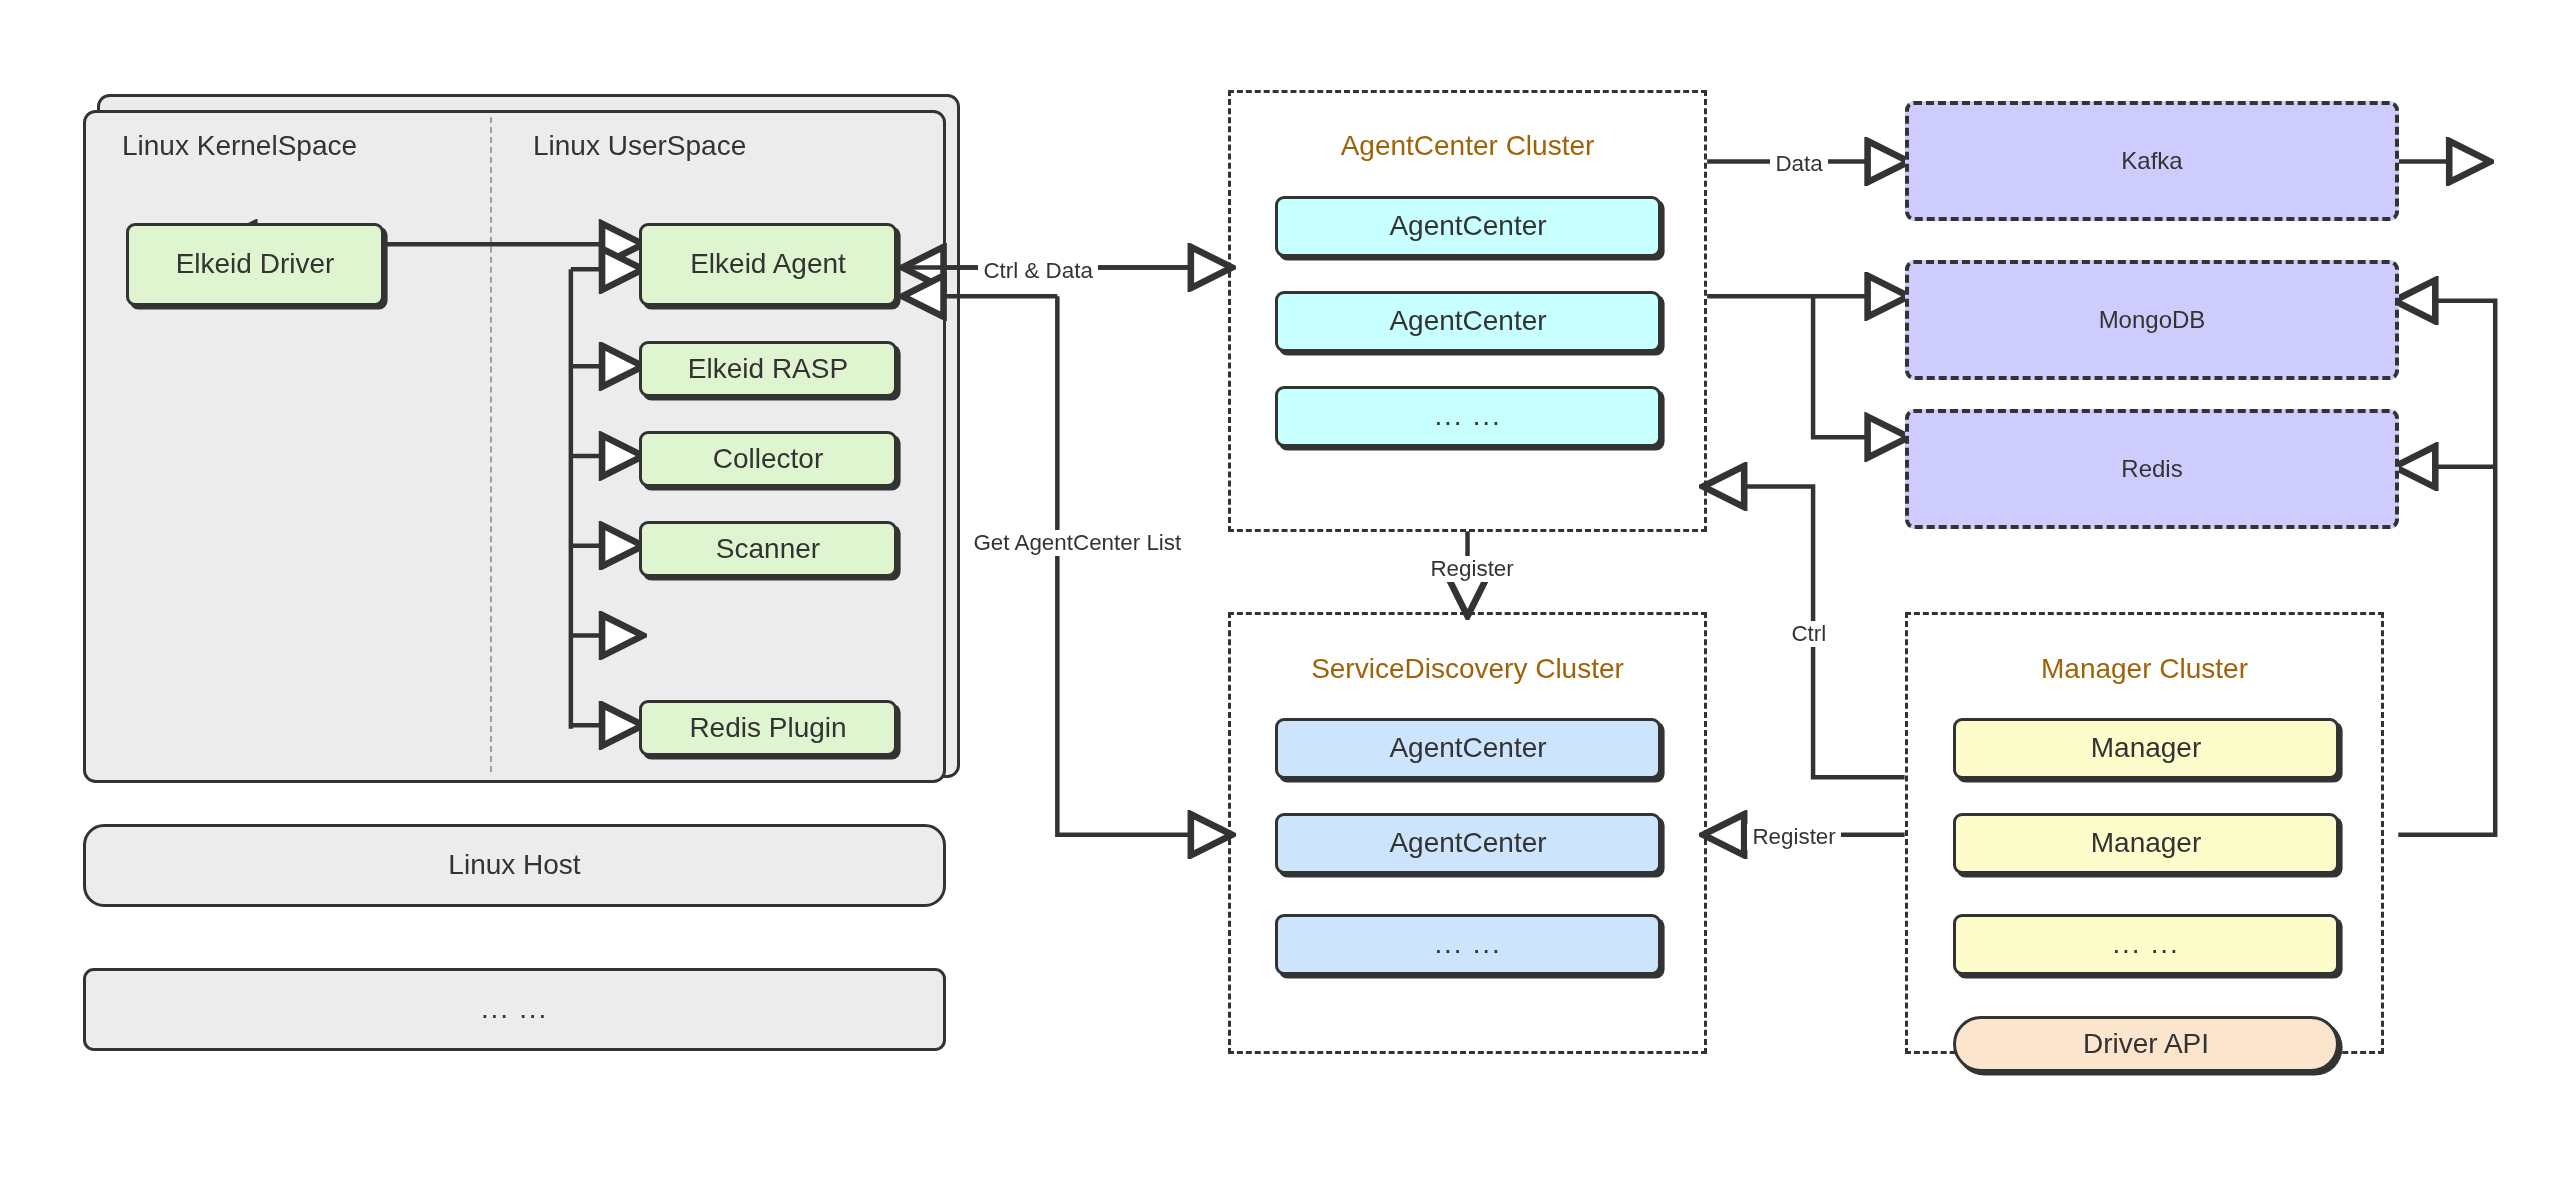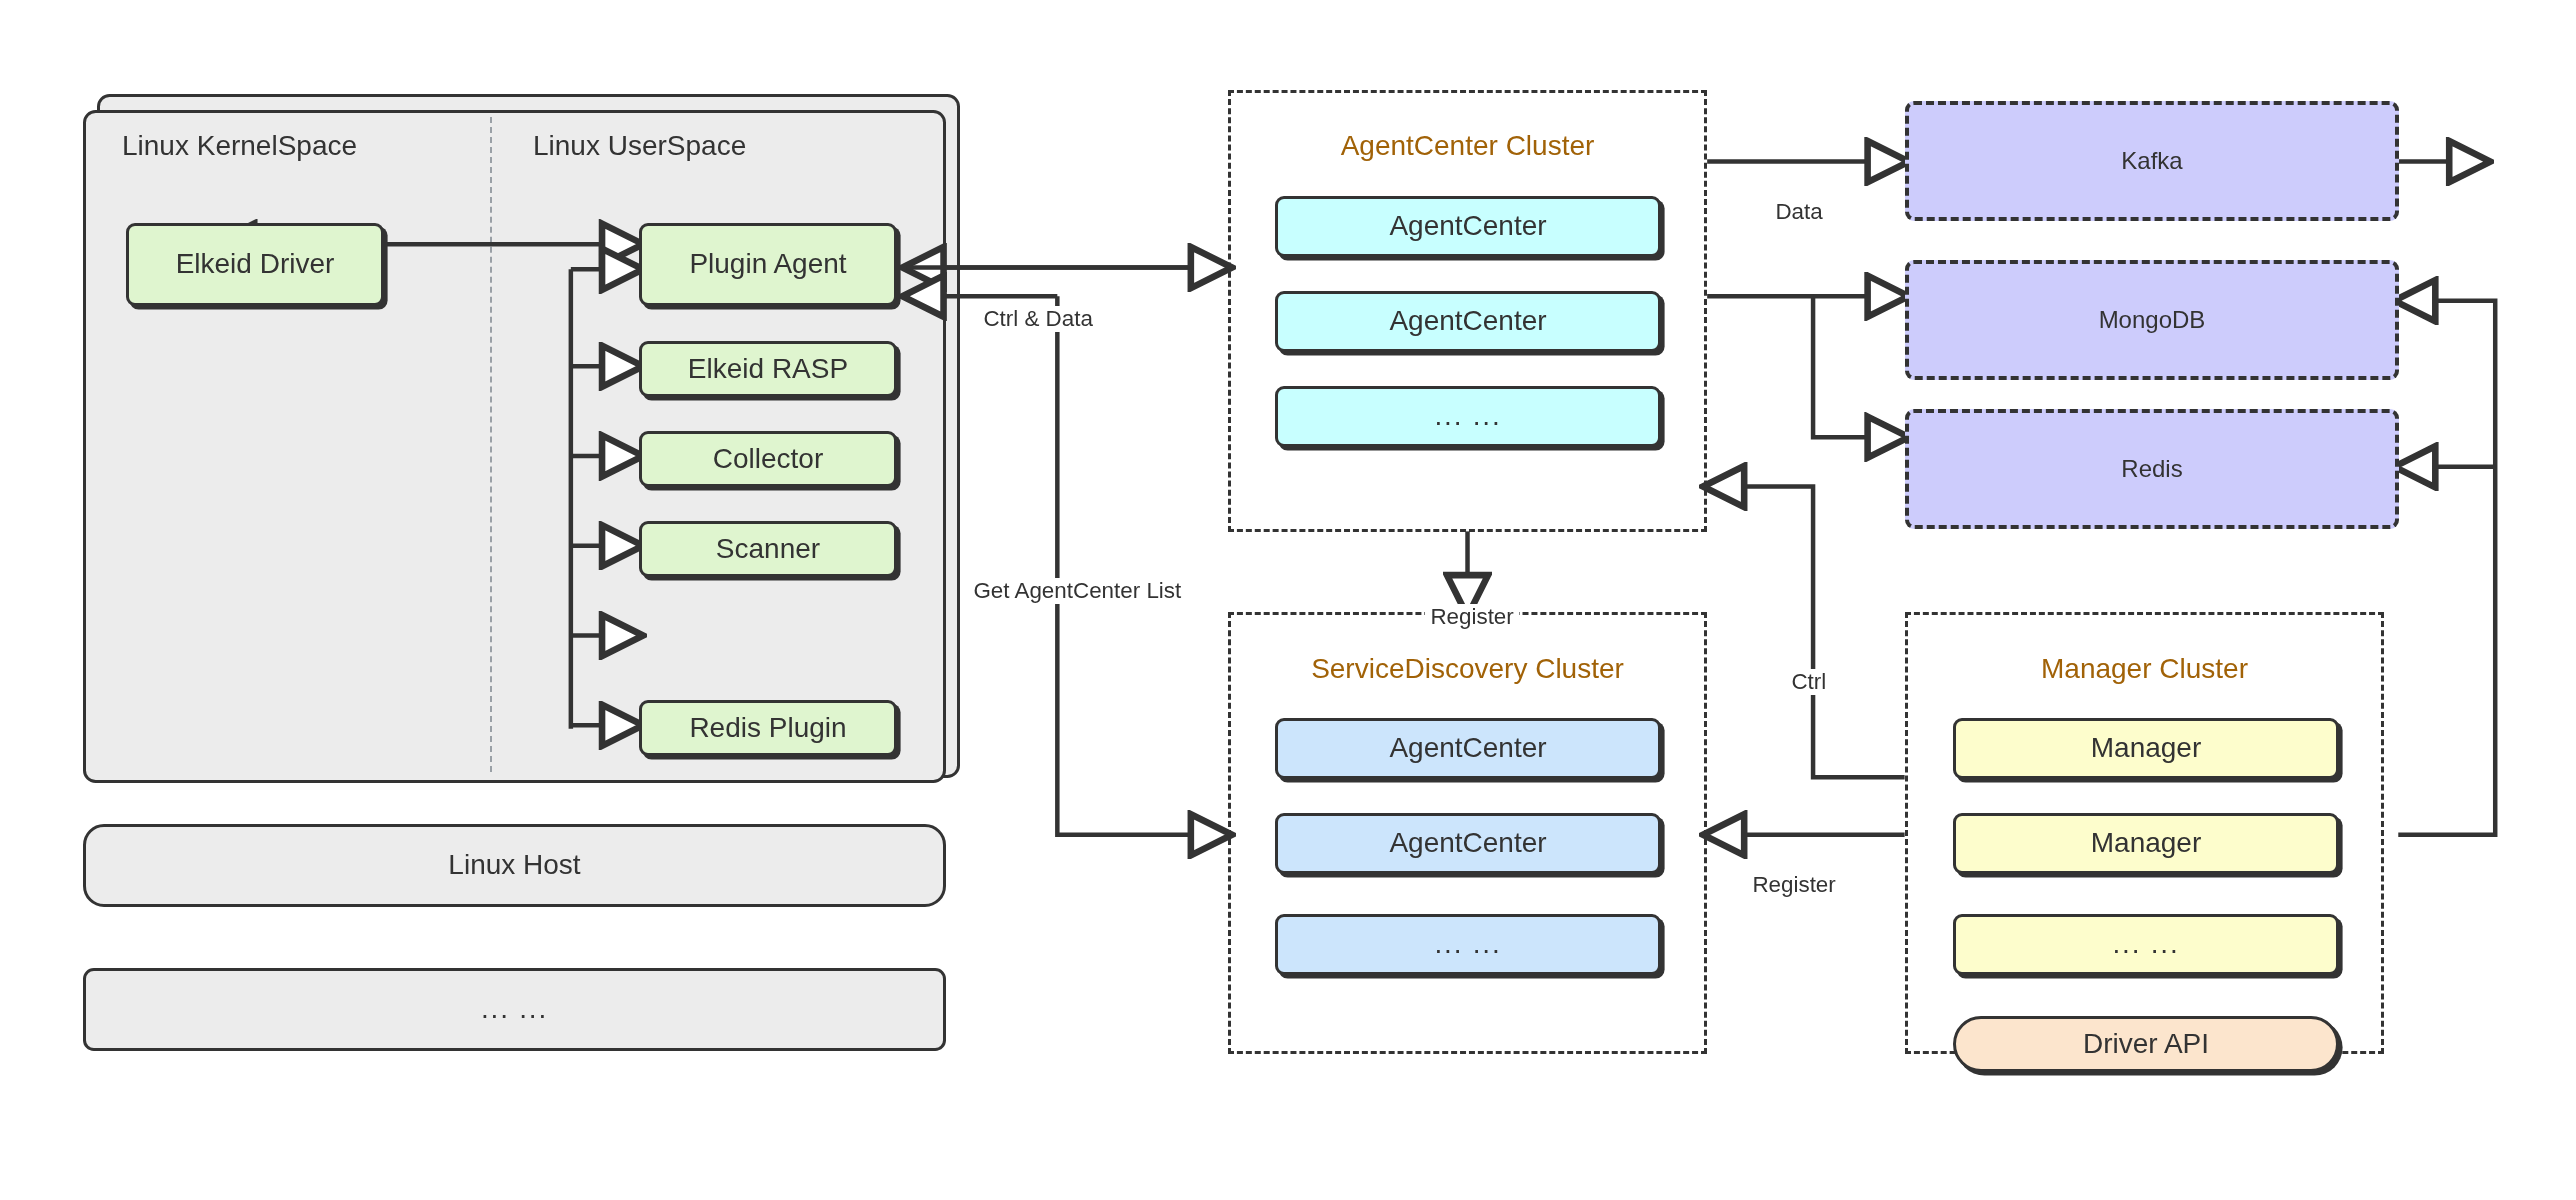--- a/index.html
+++ b/index.html
@@ -94,21 +94,20 @@
     border-radius:36px !important;
   }
   .edge-label{
     position:absolute;
     font-size:22.4px;
     color:#333333;
     background:#ffffff;
     padding:0 5.4px;
     white-space:nowrap;
     z-index:9;
-    margin-top:48px;
   }
   .dots{letter-spacing:1.8px;}
 </style>
 </head>
 <body>
 
 <div id="stage">
 
   <svg id="wires" viewBox="0 0 2870 1338">
     <defs>
@@ -163,21 +162,21 @@
   <div class="divider" style="left:490px;top:117px;height:655px;"></div>
 
   <span class="space-label" style="left:122px;top:130px;">Linux KernelSpace</span>
   <span class="space-label" style="left:533px;top:130px;">Linux UserSpace</span>
 
   <div class="node" style="left:126px;top:223px;width:258px;height:83px;background:#dff5cf;">
     <span>Elkeid Driver</span>
   </div>
 
   <div class="node" style="left:639px;top:223px;width:258px;height:83px;background:#dff5cf;">
-    <span>Plugin Agent</span>
+    <span>Elkeid Agent</span>
   </div>
 
   <div class="node" style="left:639px;top:341px;width:258px;height:56px;background:#dff5cf;align-items:center;">
     <span>Elkeid RASP</span>
   </div>
   <div class="node" style="left:639px;top:431px;width:258px;height:56px;background:#dff5cf;">
     <span>Collector</span>
   </div>
   <div class="node" style="left:639px;top:521px;width:258px;height:56px;background:#dff5cf;">
     <span>Scanner</span>

